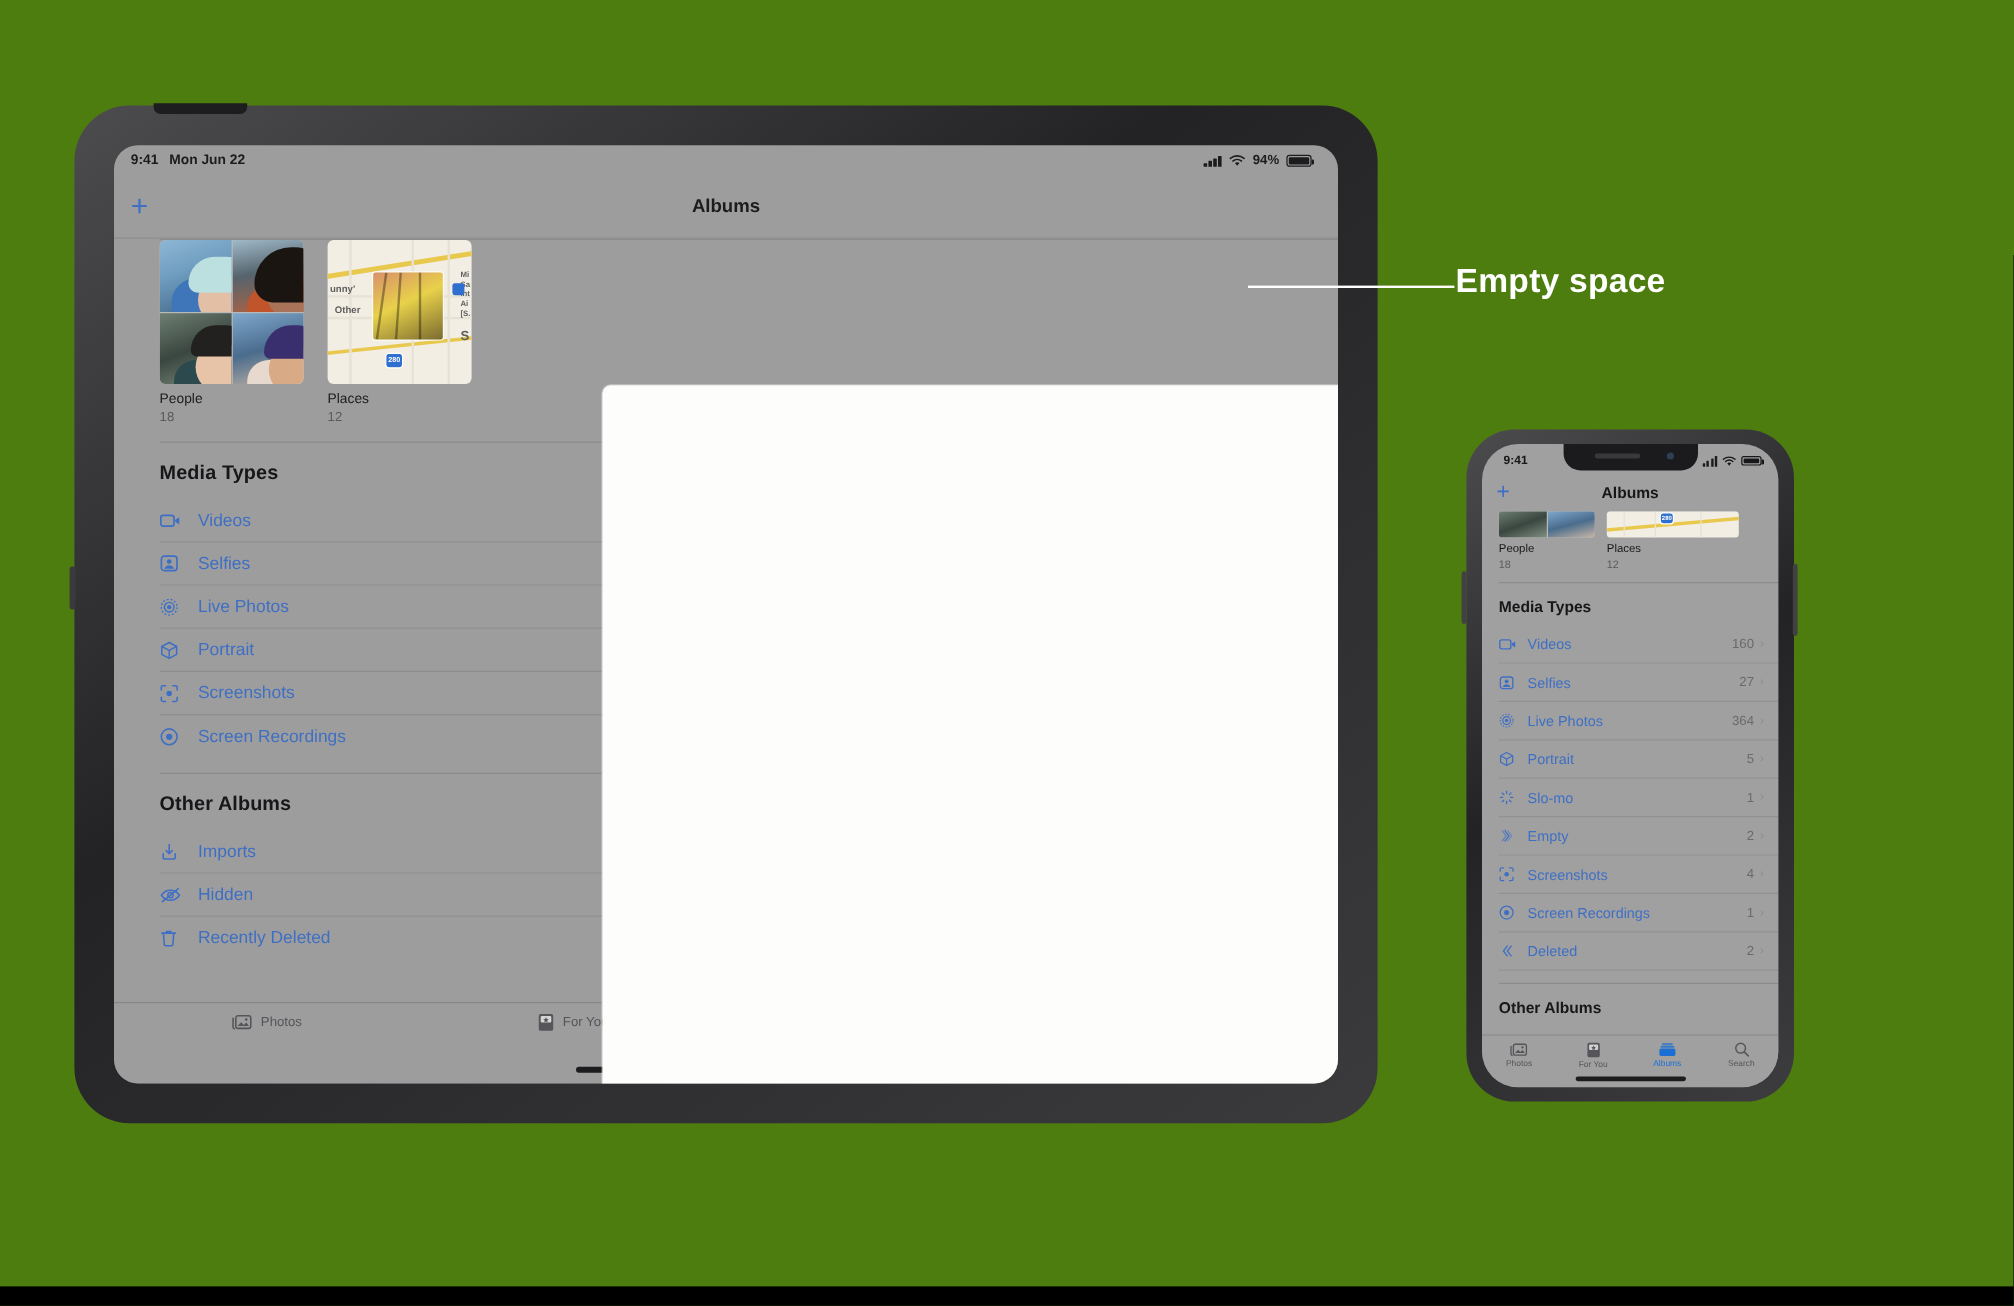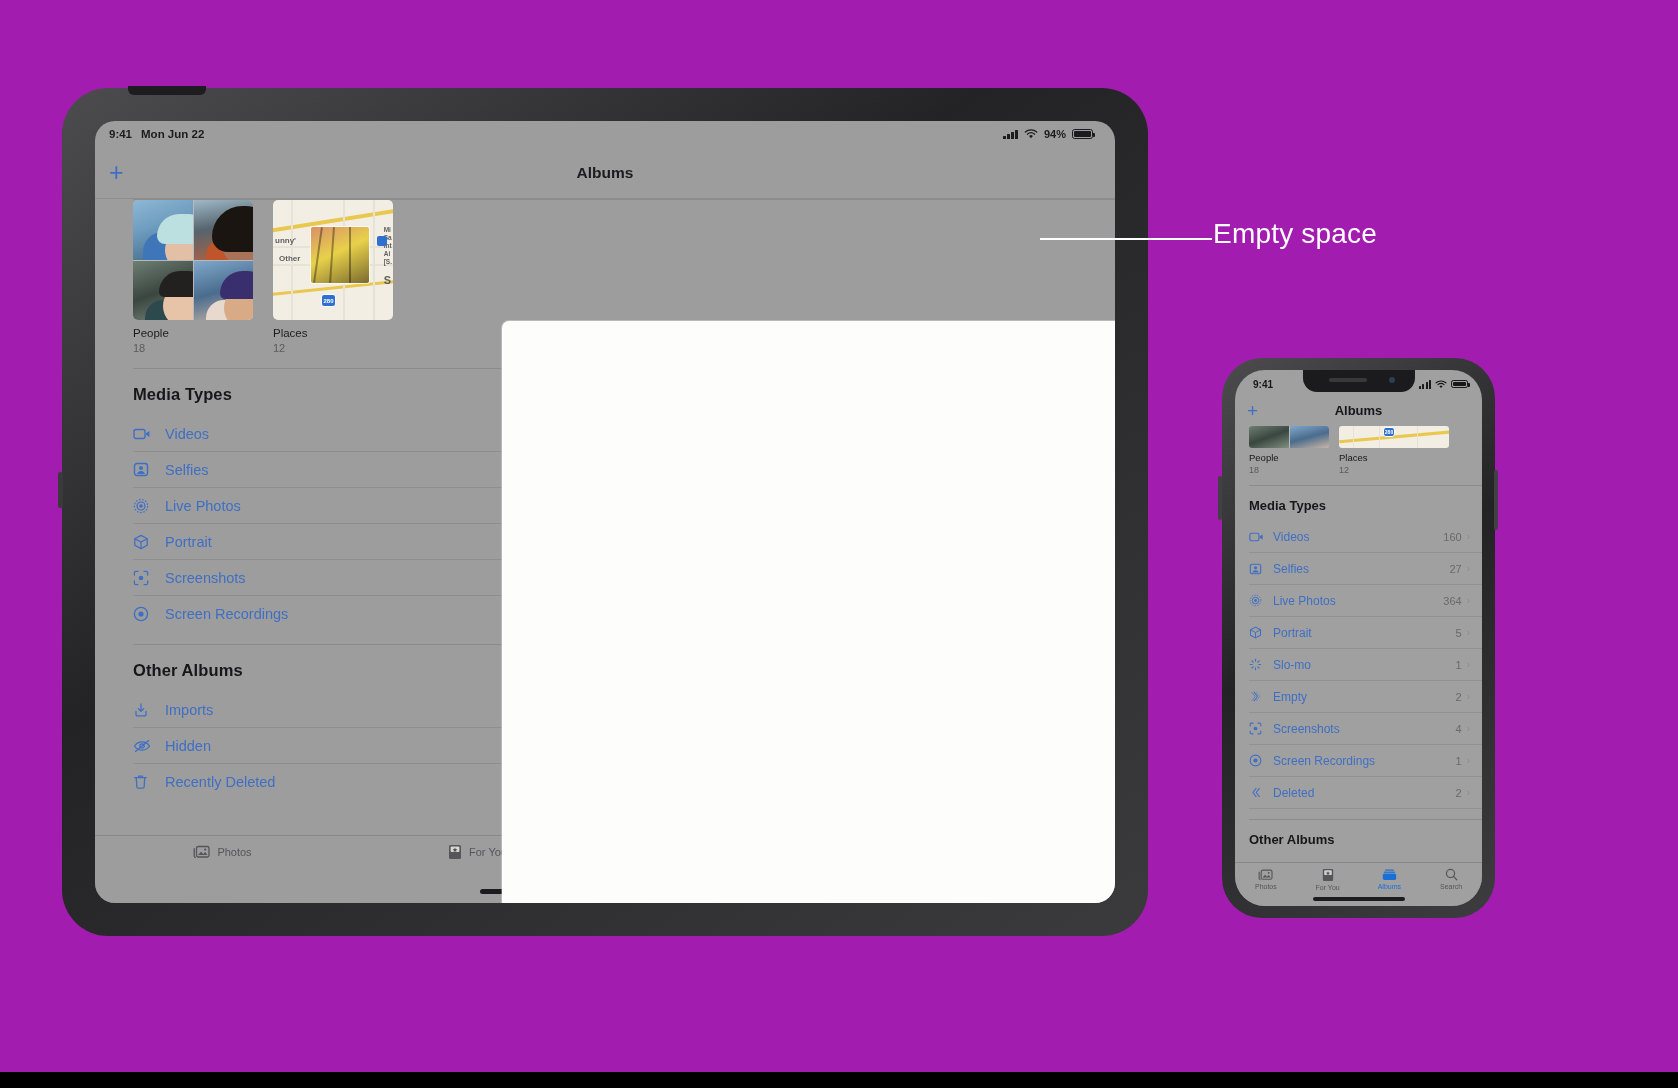--- a/index.html
+++ b/index.html
@@ -2,21 +2,21 @@
 <html><head>
 <meta charset="utf-8">
 <style>
   * { box-sizing: border-box; margin: 0; padding: 0; }
   html, body {
     width: 1678px; height: 1088px;
     background: #000;
     font-family: "Liberation Sans", sans-serif;
     overflow: hidden;
   }
-  .stage { position: relative; width: 1678px; height: 1072px; background:#a21caf;padding-left:24px; }
+  .stage { position: relative; width: 1678px; height: 1072px; background:#4d7c0f;padding-left:24px; }
   .ipad-bezel {
     position: absolute; left: 62px; top: 88px;
     width: 1086px; height: 848px;
     border-radius: 46px;
     background: linear-gradient(145deg,#4c4c4e,#232325 40%,#3b3b3d);
   }
   .ipad-screen {
     position: absolute; left: 95px; top: 121px;
     width: 1020px; height: 782px;
     border-radius: 20px;
@@ -117,21 +117,21 @@
 
   
   .overlay-white {
     position:absolute; left:407px; top:200px; width:633px; height:623px;
     background:#fdfdfb; border-radius:7px; z-index:40;
     box-shadow: 0 0 0 1px rgba(255,255,255,.3);
   }
 
   
   .ann-line { position:absolute; left:1040px; top:238px; width:172px; height:1.6px; background:#fff; z-index:60;}
-  .ann-text { position:absolute; left:1213px; top:218px; color:#fff; font-size:28px; font-weight:400; z-index:60; letter-spacing:.2px;}
+  .ann-text { position:absolute; left:1213px; top:218px; color:#fff; font-size:28px; font-weight:700; z-index:60; letter-spacing:.2px;}
 
   
   .iphone-bezel {
     position:absolute; left:1222px; top:358px; width:273px; height:560px;
     border-radius: 40px;
     background: linear-gradient(145deg,#4c4c4e,#232325 45%,#3d3d3f);
   }
   .iphone-screen {
     position:absolute; left:1235px; top:370px; width:247px; height:536px;
     border-radius:30px; overflow:hidden; background:#a0a0a0;

